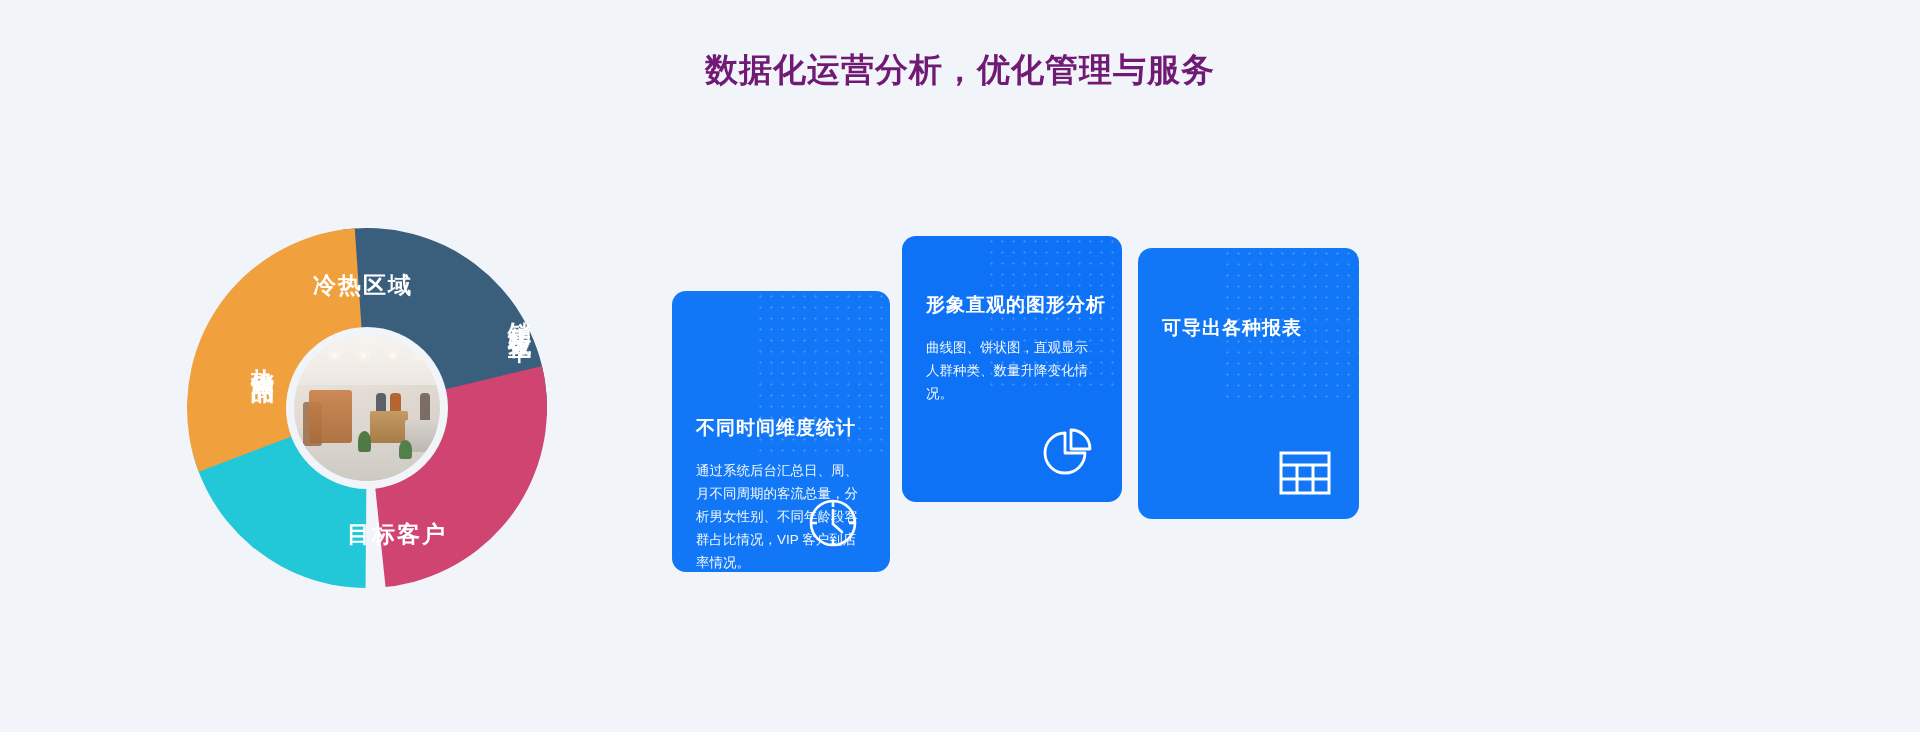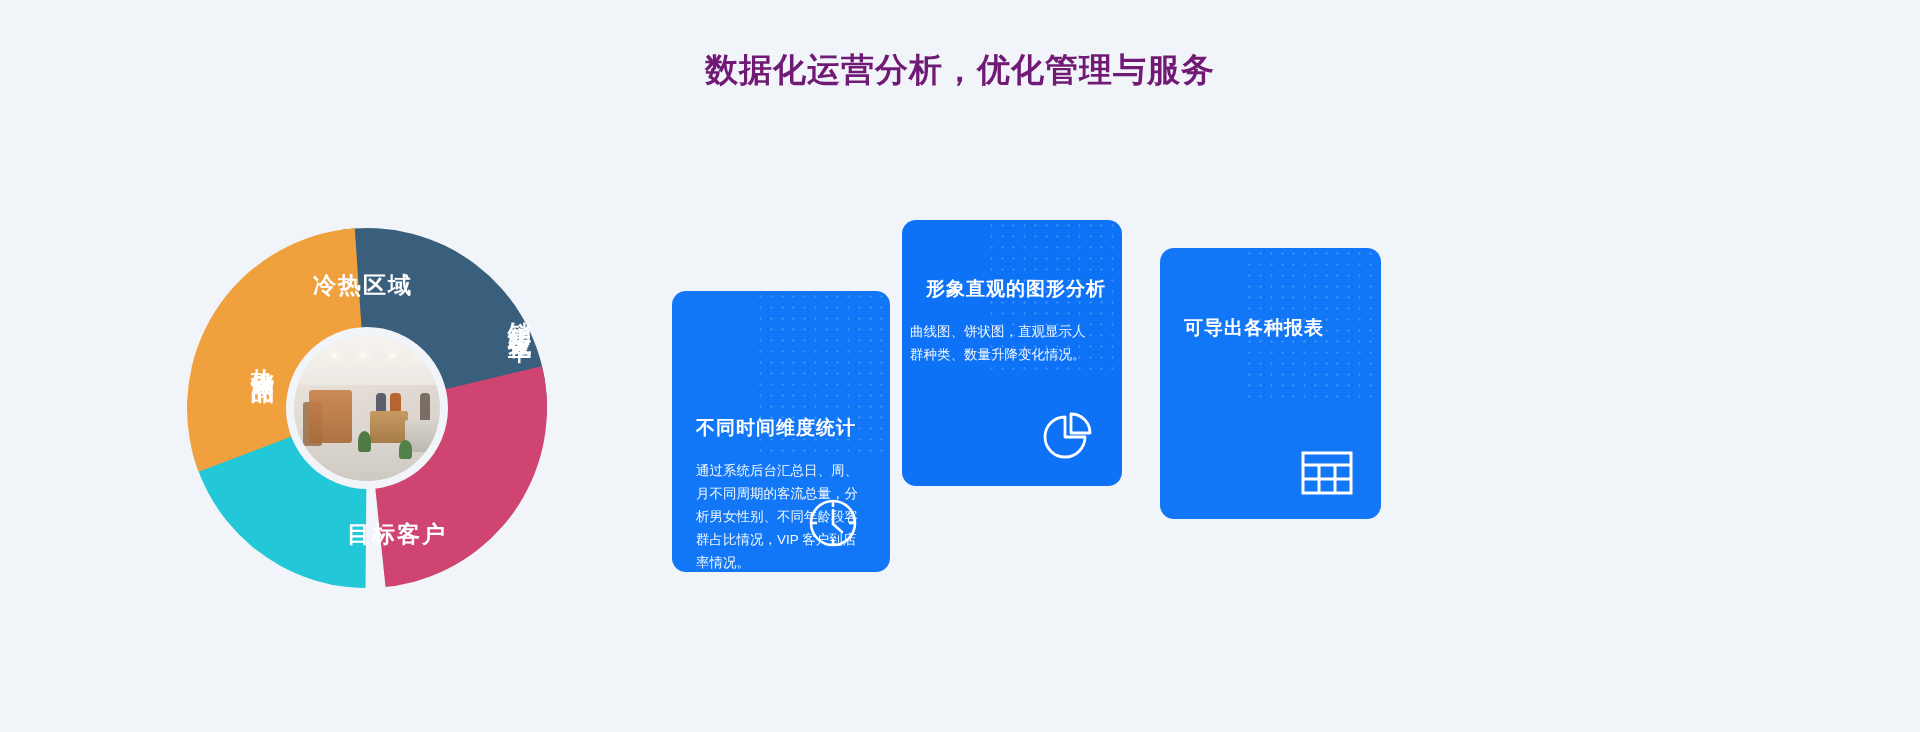--- a/index.html
+++ b/index.html
@@ -149,26 +149,26 @@
     color: rgba(255,255,255,.94);
   }
   .card-icon { position: absolute; }
 
   
   #card-1 { left: 0px;   top: 71px;  width: 218px; height: 281px; background:#1277f6; }
   #card-1 .card-title { margin: 124px 0 0 24px; }
   #card-1 .card-desc  { margin: 18px 24px 0 24px; }
   #card-1 .card-icon  { right: 30px; bottom: 22px; }
 
-  #card-2 { left: 230px; top: 0px;   width: 220px; height: 266px; background:#0e72f7; }
+  #card-2 { left: 230px; top: 16px;   width: 220px; height: 266px; background:#0e72f7; }
   #card-2 .card-title { margin: 56px 0 0 24px; }
-  #card-2 .card-desc  { margin: 18px 24px 0 8px; }
+  #card-2 .card-desc  { margin: 18px 24px 0 24px; }
   #card-2 .card-icon  { right: 28px; bottom: 24px; }
 
-  #card-3 { left: 488px; top: 28px;  width: 221px; height: 271px; background:#1277f6; }
+  #card-3 { left: 466px; top: 28px;  width: 221px; height: 271px; background:#1277f6; }
   #card-3 .card-title { margin: 67px 0 0 24px; }
   #card-3 .card-desc  { margin: 18px 24px 0 24px; }
   #card-3 .card-icon  { right: 28px; bottom: 24px; }
 
   .icon-svg { display:block; }
 </style>
 </head>
 <body>
 
 <div class="page">

